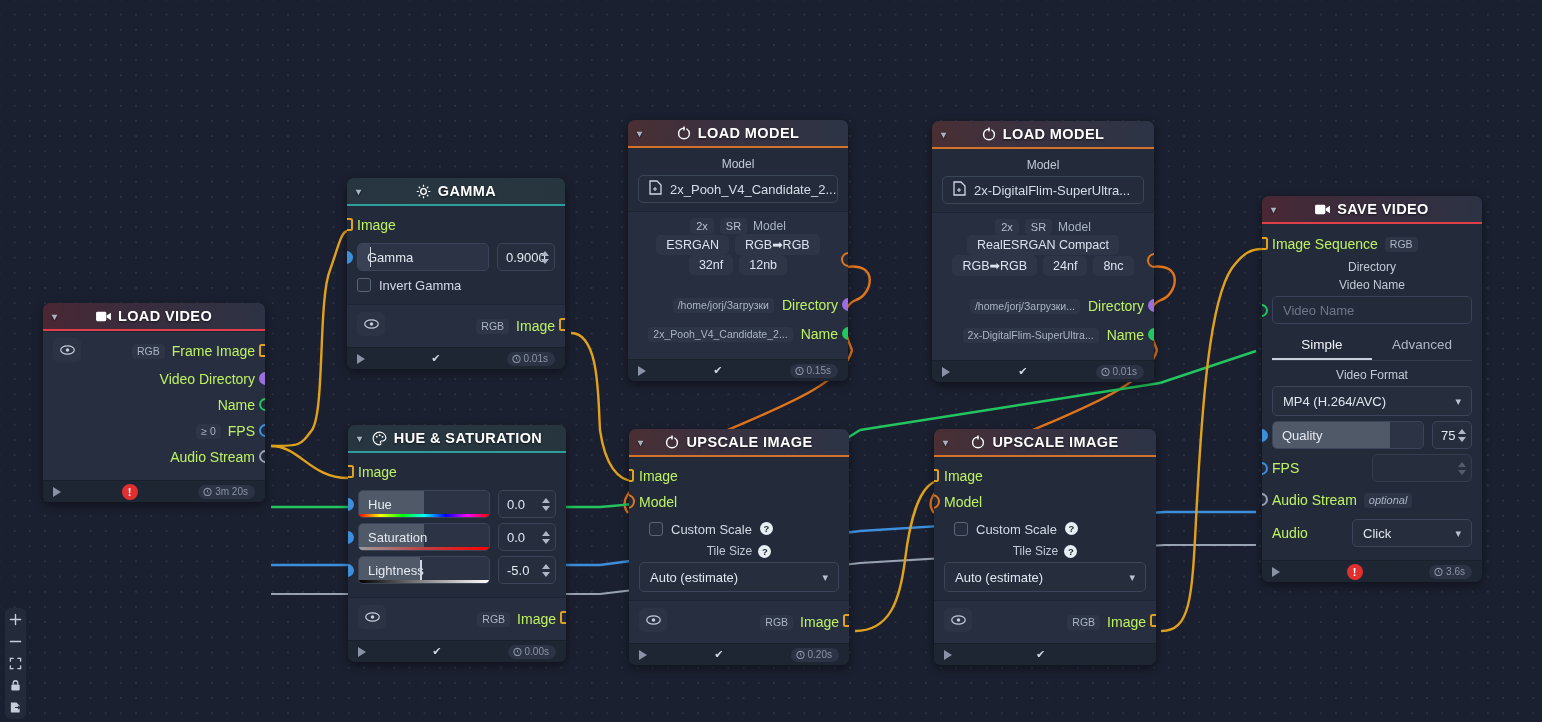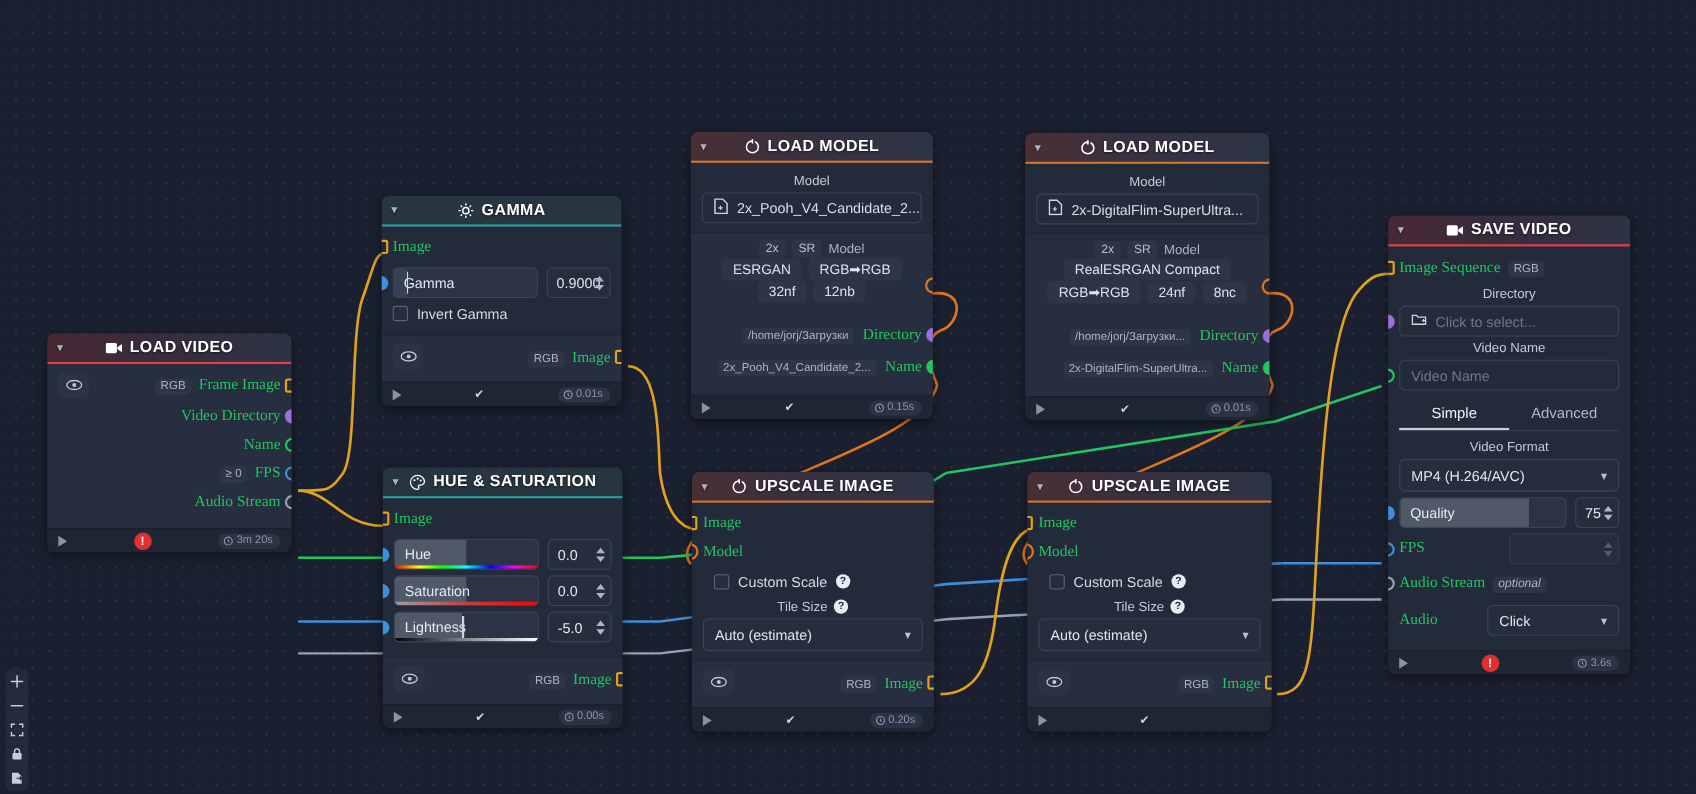--- a/index.html
+++ b/index.html
@@ -118,21 +118,21 @@
   .select {
     height: 30px; border: 1px solid #3b4458; border-radius: 5px; background: #262e3e;
     display: flex; align-items: center; justify-content: space-between; padding: 0 10px;
     font-size: 13px; color: #e0e6f0;
   }
   .select .cv { color: #b9c2d0; font-size: 11px; }
 
   
   .port-row { display: flex; align-items: center; position: relative; min-height: 26px; }
   .port-row.out { justify-content: flex-end; }
-  .port-label { font-size: 14px; color: #22c55e; font-family: Liberation Serif, serif; }
+  .port-label { font-size: 14px; color: #bef264; }
   .tag {
     background: #2d3546; border-radius: 4px; padding: 1.5px 5px;
     font-size: 10.5px; color: #aab4c4; margin-right: 7px; white-space: nowrap;
   }
   .tag.r { margin-right: 0; margin-left: 7px; }
   .tag-line { display: flex; align-items: center; justify-content: center; gap: 6px; flex-wrap: wrap; margin: 0 0; }
   .tag-big { background: #2d3546; border-radius: 5px; padding: 3px 10px; font-size: 12.5px; color: #dce3ee; }
   .tag-small { background: #2d3546; border-radius: 4px; padding: 2px 6px; font-size: 11px; color: #b6c0ce; }
   .kv-row { display: flex; align-items: center; justify-content: flex-end; gap: 8px; margin: 5px 0; position: relative; min-height: 24px; }
 
@@ -676,32 +676,20 @@
       </span>
       <span>SAVE VIDEO</span>
     </div>
     <div class="node-body" style="padding:7px 10px 8px;">
       <div class="port-row" style="position:relative;">
         <span class="sock sq" style="left:-17px; top:6px;"></span>
         <span class="port-label">Image Sequence</span>
         <span class="tag r">RGB</span>
       </div>
       <div class="field-label">Directory</div>
-      <div style="position:relative;">
-        <span class="sock purple" style="position:absolute; left:-17px; top:8px;"></span>
-        <div class="file-input">
-          <span>
-            <svg width="14" height="13" viewBox="0 0 15 13">
-                <path d="M1 2.5h4.2l1.2 1.6H14v7H1z" fill="none" stroke="#cfd6e2" stroke-width="1.3"></path>
-                <path d="M10.5 7.5h3M12 6v3" stroke="#cfd6e2" stroke-width="1.1"></path>
-              </svg>
-          </span>
-          <span class="ph">Click to select...</span>
-        </div>
-      </div>
       <div class="field-label">Video Name</div>
       <div style="position:relative;">
         <span class="sock green-o" style="position:absolute; left:-17px; top:8px;"></span>
         <div class="text-input">
           <span class="ph">Video Name</span>
         </div>
       </div>
       <div class="tabs">
         <div class="tab active">Simple</div>
         <div class="tab">Advanced</div>

